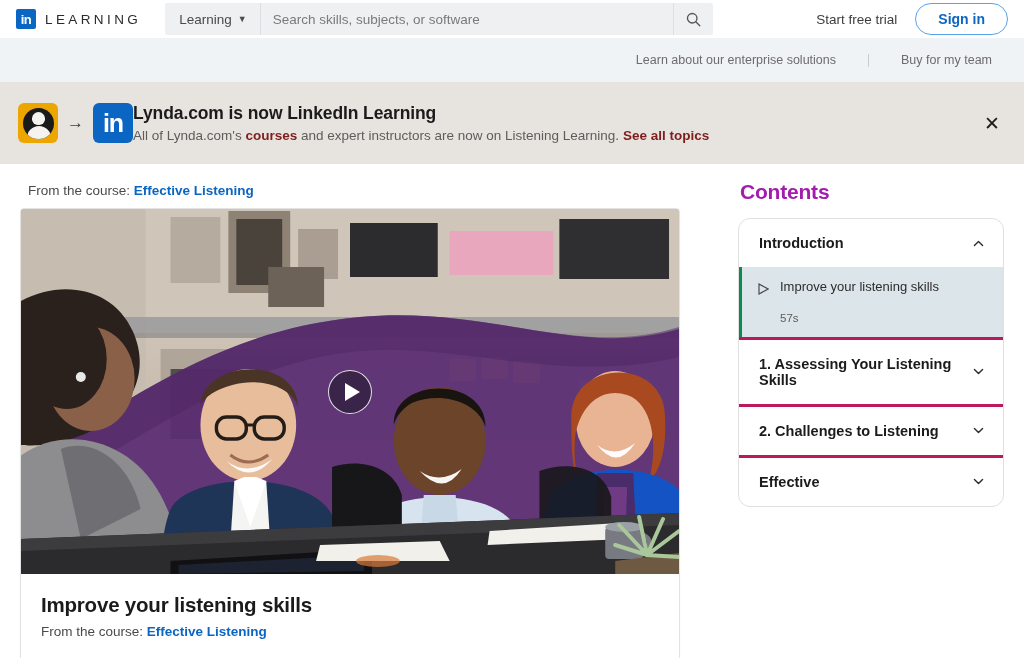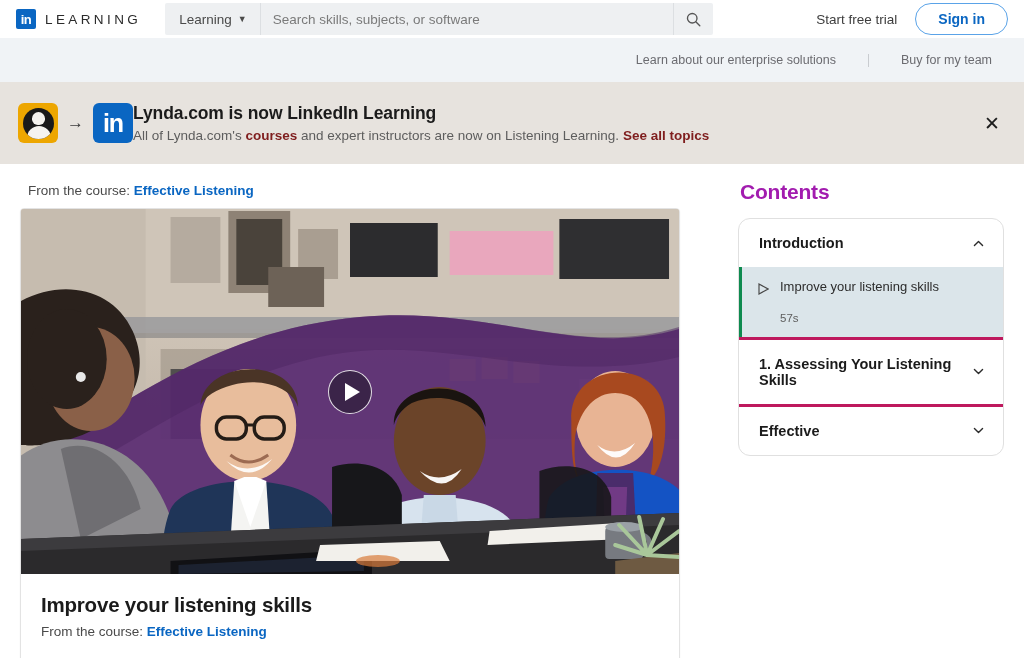--- a/index.html
+++ b/index.html
@@ -441,20 +441,26 @@
       </div>
 
 
       <div class="sec-head bordered">
         <span>1. Assessing Your Listening Skills</span>
         <svg class="chev" viewBox="0 0 16 16">
           <polyline points="3,5.5 8,10.5 13,5.5" fill="none" stroke="#2b2b2b" stroke-width="1.7" stroke-linecap="round" stroke-linejoin="round"></polyline>
         </svg>
       </div>
 
+      <div class="sec-head bordered">
+        <span>2. Challenges to Listening</span>
+        <svg class="chev" viewBox="0 0 16 16">
+          <polyline points="3,5.5 8,10.5 13,5.5" fill="none" stroke="#2b2b2b" stroke-width="1.7" stroke-linecap="round" stroke-linejoin="round"></polyline>
+        </svg>
+      </div>
 
 
       <div class="sec-head bordered">
         <span>Effective</span>
         <svg class="chev" viewBox="0 0 16 16">
           <polyline points="3,5.5 8,10.5 13,5.5" fill="none" stroke="#2b2b2b" stroke-width="1.7" stroke-linecap="round" stroke-linejoin="round"></polyline>
         </svg>
       </div>
 
     </div>

